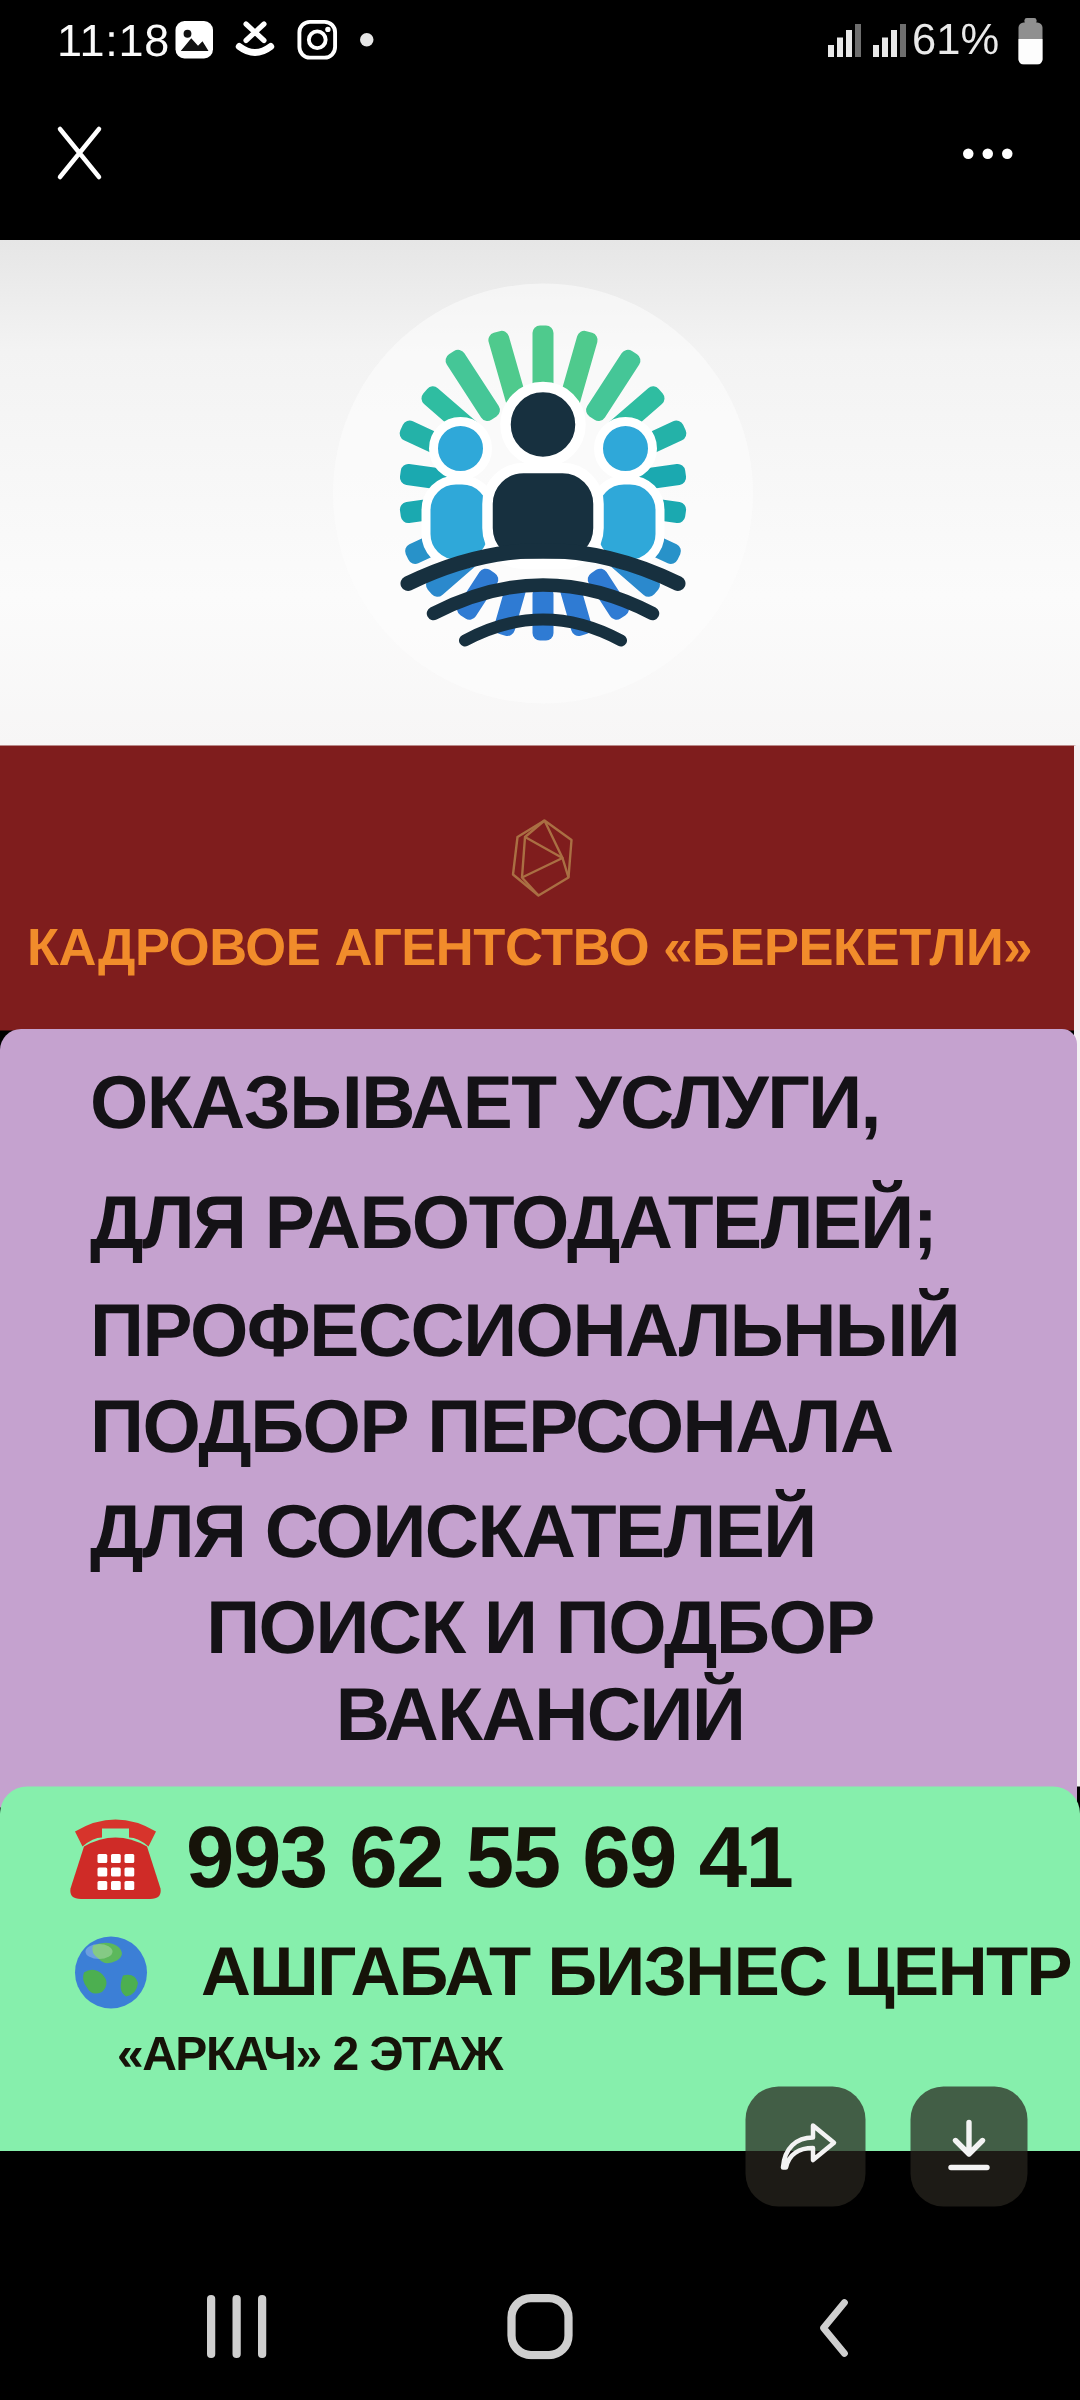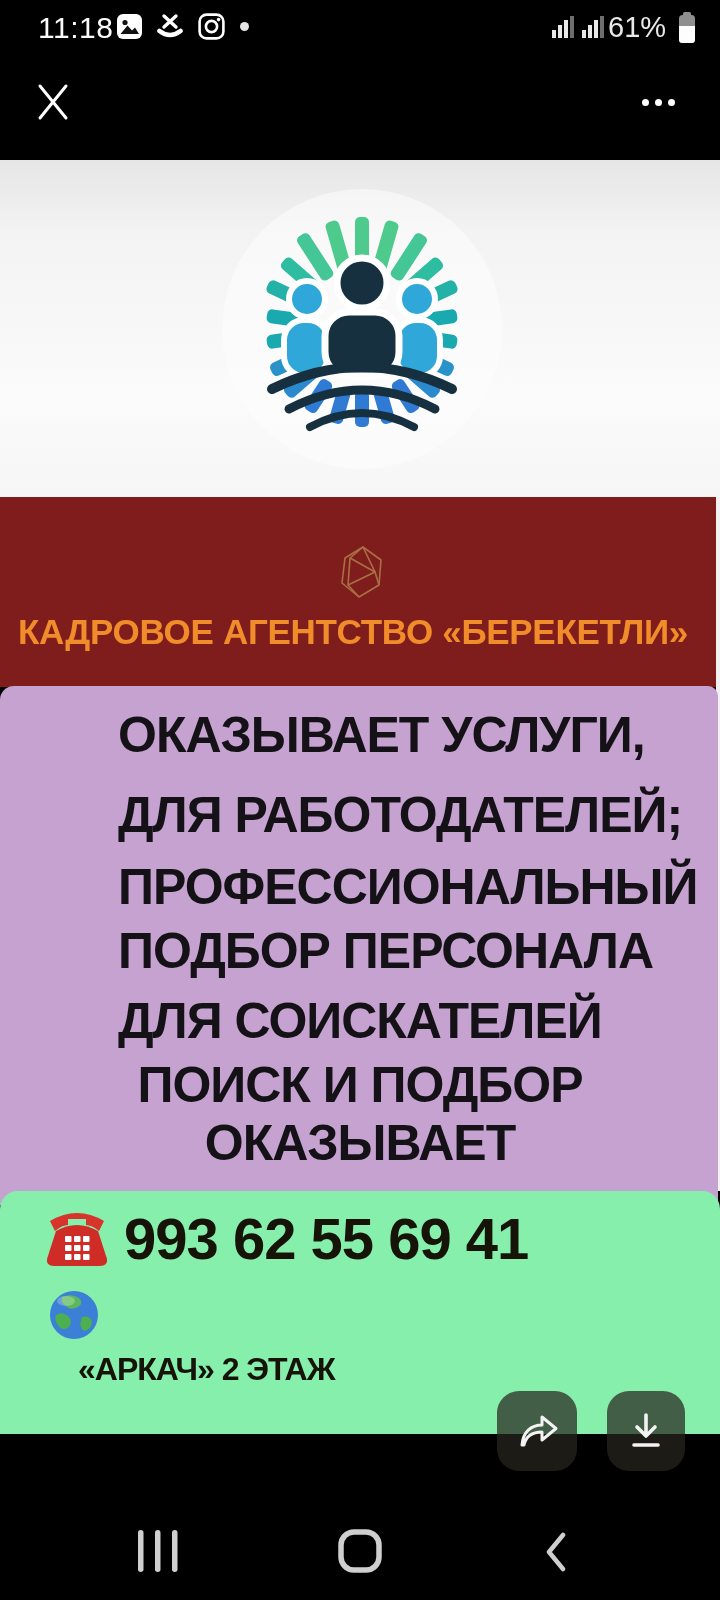--- a/index.html
+++ b/index.html
@@ -26,21 +26,21 @@
 
   .sec-brown{left:0;top:497px;width:717px;height:190px;background:#7f1d1d;}
   .brown-title{left:0;top:612px;width:706px;text-align:center;font-size:35px;font-weight:bold;
       letter-spacing:-.3px;color:#f18c2b;}
 
   .edge-strip{left:716px;top:497px;width:4px;height:694px;background:#f4f1f3;}
 
   .sec-purple{left:0;top:686px;width:718px;height:519px;background:#c5a2cf;border-radius:14px 10px 0 0;}
   .svc{position:absolute;left:0;width:720px;color:#141216;font-weight:bold;font-size:50px;
       letter-spacing:-1px;white-space:nowrap;}
-  .svc.ll{padding-left:118px;box-sizing:border-box;}
+  .svc.ll{padding-left:60px;box-sizing:border-box;}
   .svc.cc{text-align:center;}
 
   .sec-orange{left:0;top:1191px;width:720px;height:243px;background:#86efac;border-radius:18px 18px 0 0;}
   .orange-text{position:absolute;color:#161309;font-weight:bold;white-space:nowrap;letter-spacing:-1px;}
 
   
   .ov-btn{position:absolute;width:80px;height:80px;border-radius:22px;background:rgba(40,37,30,.72);
       display:flex;align-items:center;justify-content:center;cursor:pointer;}
 
   
@@ -164,21 +164,21 @@
 
   <div class="abs edge-strip"></div>
 
   <div class="abs sec-purple"></div>
   <div class="abs svc ll" style="top:706px">ОКАЗЫВАЕТ УСЛУГИ,</div>
   <div class="abs svc ll" style="top:786px">ДЛЯ РАБОТОДАТЕЛЕЙ;</div>
   <div class="abs svc ll" style="top:858px">ПРОФЕССИОНАЛЬНЫЙ</div>
   <div class="abs svc ll" style="top:992px">ДЛЯ СОИСКАТЕЛЕЙ</div>
   <div class="abs svc ll" style="top:922px">ПОДБОР ПЕРСОНАЛА</div>
   <div class="abs svc cc" style="top:1056px">ПОИСК И ПОДБОР</div>
-  <div class="abs svc cc" style="top:1114px">ОКАЗЫВАЕТ</div>
+  <div class="abs svc cc" style="top:1114px">ВАКАНСИЙ</div>
 
   <div class="abs sec-orange">
     <svg class="abs" style="left:44px;top:18px" width="66" height="60" viewBox="0 0 66 60">
       <path d="M6 12 Q33 -4 60 12 L55 22 Q48 16 42 16 L42 10 L24 10 L24 16 Q18 16 11 22 Z" fill="#d7342c"></path>
       <path d="M12 22 Q33 10 54 22 L63 50 Q64 57 56 57 L10 57 Q2 57 3 50 Z" fill="#cf2b27"></path>
       <g fill="#fff">
         <rect x="21" y="27" width="6.5" height="6" rx="1"></rect>
           <rect x="30" y="27" width="6.5" height="6" rx="1"></rect>
           <rect x="39" y="27" width="6.5" height="6" rx="1"></rect>
         <rect x="21" y="36" width="6.5" height="6" rx="1"></rect>
@@ -191,20 +191,21 @@
     </svg>
     <div class="orange-text" style="left:124px;top:14px;font-size:58px;">993 62 55 69 41</div>
 
     <svg class="abs" style="left:48px;top:98px" width="52" height="52" viewBox="0 0 52 52">
       <circle cx="26" cy="26" r="24" fill="#3c7fd6"></circle>
       <path d="M14 8 Q24 4 31 9 Q36 14 30 18 Q22 22 18 17 Q12 13 14 8 Z" fill="#5cb85c"></path>
       <path d="M8 26 Q14 22 20 27 Q26 33 20 39 Q13 42 10 36 Q6 31 8 26 Z" fill="#4caf50"></path>
       <path d="M34 28 Q42 26 44 33 Q43 41 36 42 Q30 38 34 28 Z" fill="#4caf50"></path>
       <ellipse cx="18" cy="12" rx="9" ry="5" fill="#ffffff" opacity="0.25"></ellipse>
     </svg>
+    <div class="orange-text" style="left:134px;top:96px;font-size:46px;">АШГАБАТ БИЗНЕС ЦЕНТР</div>
     <div class="orange-text" style="left:78px;top:160px;font-size:32px;">«АРКАЧ» 2 ЭТАЖ</div>
   </div>
 
   <div class="ov-btn" style="left:497px;top:1391px">
     <svg width="46" height="40" viewBox="0 0 46 40">
       <path d="M8 34 C9 21 17 14 28 14 L28 6 L42 17.5 L28 29 L28 21 C19 21 12 25 10 34 Z" fill="none" stroke="#f3f3f3" stroke-width="3" stroke-linejoin="round"></path>
     </svg>
   </div>
   <div class="ov-btn" style="left:607px;top:1391px;width:78px">
     <svg width="40" height="42" viewBox="0 0 40 42">

